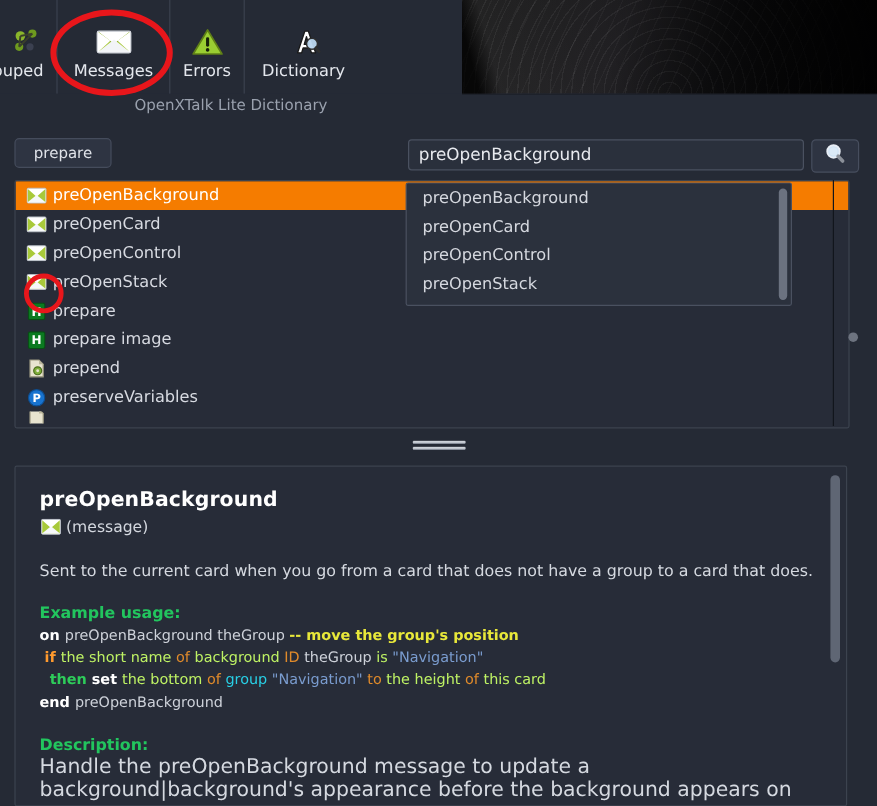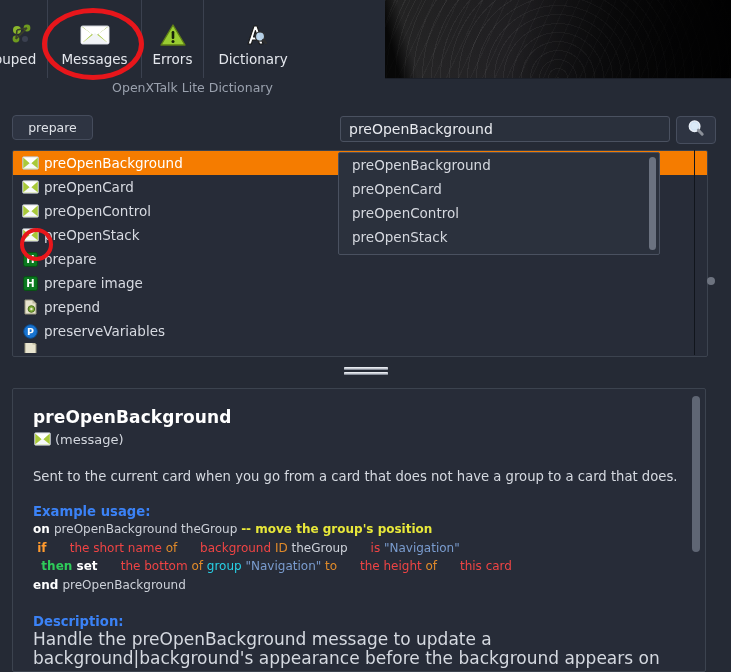--- a/index.html
+++ b/index.html
@@ -129,30 +129,30 @@
   #detail-panel{
     position:absolute;left:12px;top:388px;width:694px;height:284px;
     background:#272c38;border:1px solid #3c434f;border-radius:2px;
     overflow:hidden;box-sizing:border-box;
   }
   #detail-inner{padding:18px 22px 0 20px;}
   #detail-title{font-size:17px;font-weight:bold;color:#ffffff;letter-spacing:.1px;}
   #detail-type{display:flex;align-items:flex-end;margin-top:4px;font-size:13px;color:#d3d7de;}
   #detail-type .row-icon{margin-right:4px;}
   #detail-summary{margin-top:22px;font-size:13.2px;color:#d5d9e0;}
-  .section-head{margin-top:20px;font-size:13.2px;font-weight:bold;color:#3b82f6;}
+  .section-head{margin-top:20px;font-size:13.2px;font-weight:bold;color:#22c55e;}
   #code{margin-top:1px;font-size:12px;line-height:18.5px;white-space:pre;}
   .kw-on{color:#ffffff;font-weight:bold;}
   .kw-if{color:#ff9a2e;font-weight:bold;}
   .kw-then{color:#2ecc5a;font-weight:bold;}
   .kw-set{color:#ffffff;font-weight:bold;}
   .kw-group{color:#28d0e6;font-weight:normal;}
   .cmt{color:#e8e83a;font-weight:bold;}
   .plain{color:#cdd1d9;}
-  .green{color:#ef4444;margin-left:19px;}
+  .green{color:#bef264;}
   .orange{color:#e08a2a;}
   .str{color:#7a9ccf;}
   #desc-body{margin-top:1px;font-size:17px;line-height:19px;color:#d5d9e0;}
   #detail-scroll{position:absolute;right:5px;top:5px;width:8px;height:274px;}
   #detail-thumb{position:absolute;top:2px;left:0;width:8px;height:156px;background:#5f6674;border-radius:4px;}
 
   
   .anno{position:absolute;border:5px solid #e8161b;border-radius:50%;pointer-events:none;z-index:60;}
   #anno-messages{left:42px;top:8px;width:92px;height:62px;}
   #anno-icon{left:20px;top:228px;width:25px;height:25px;border-width:4px;}

